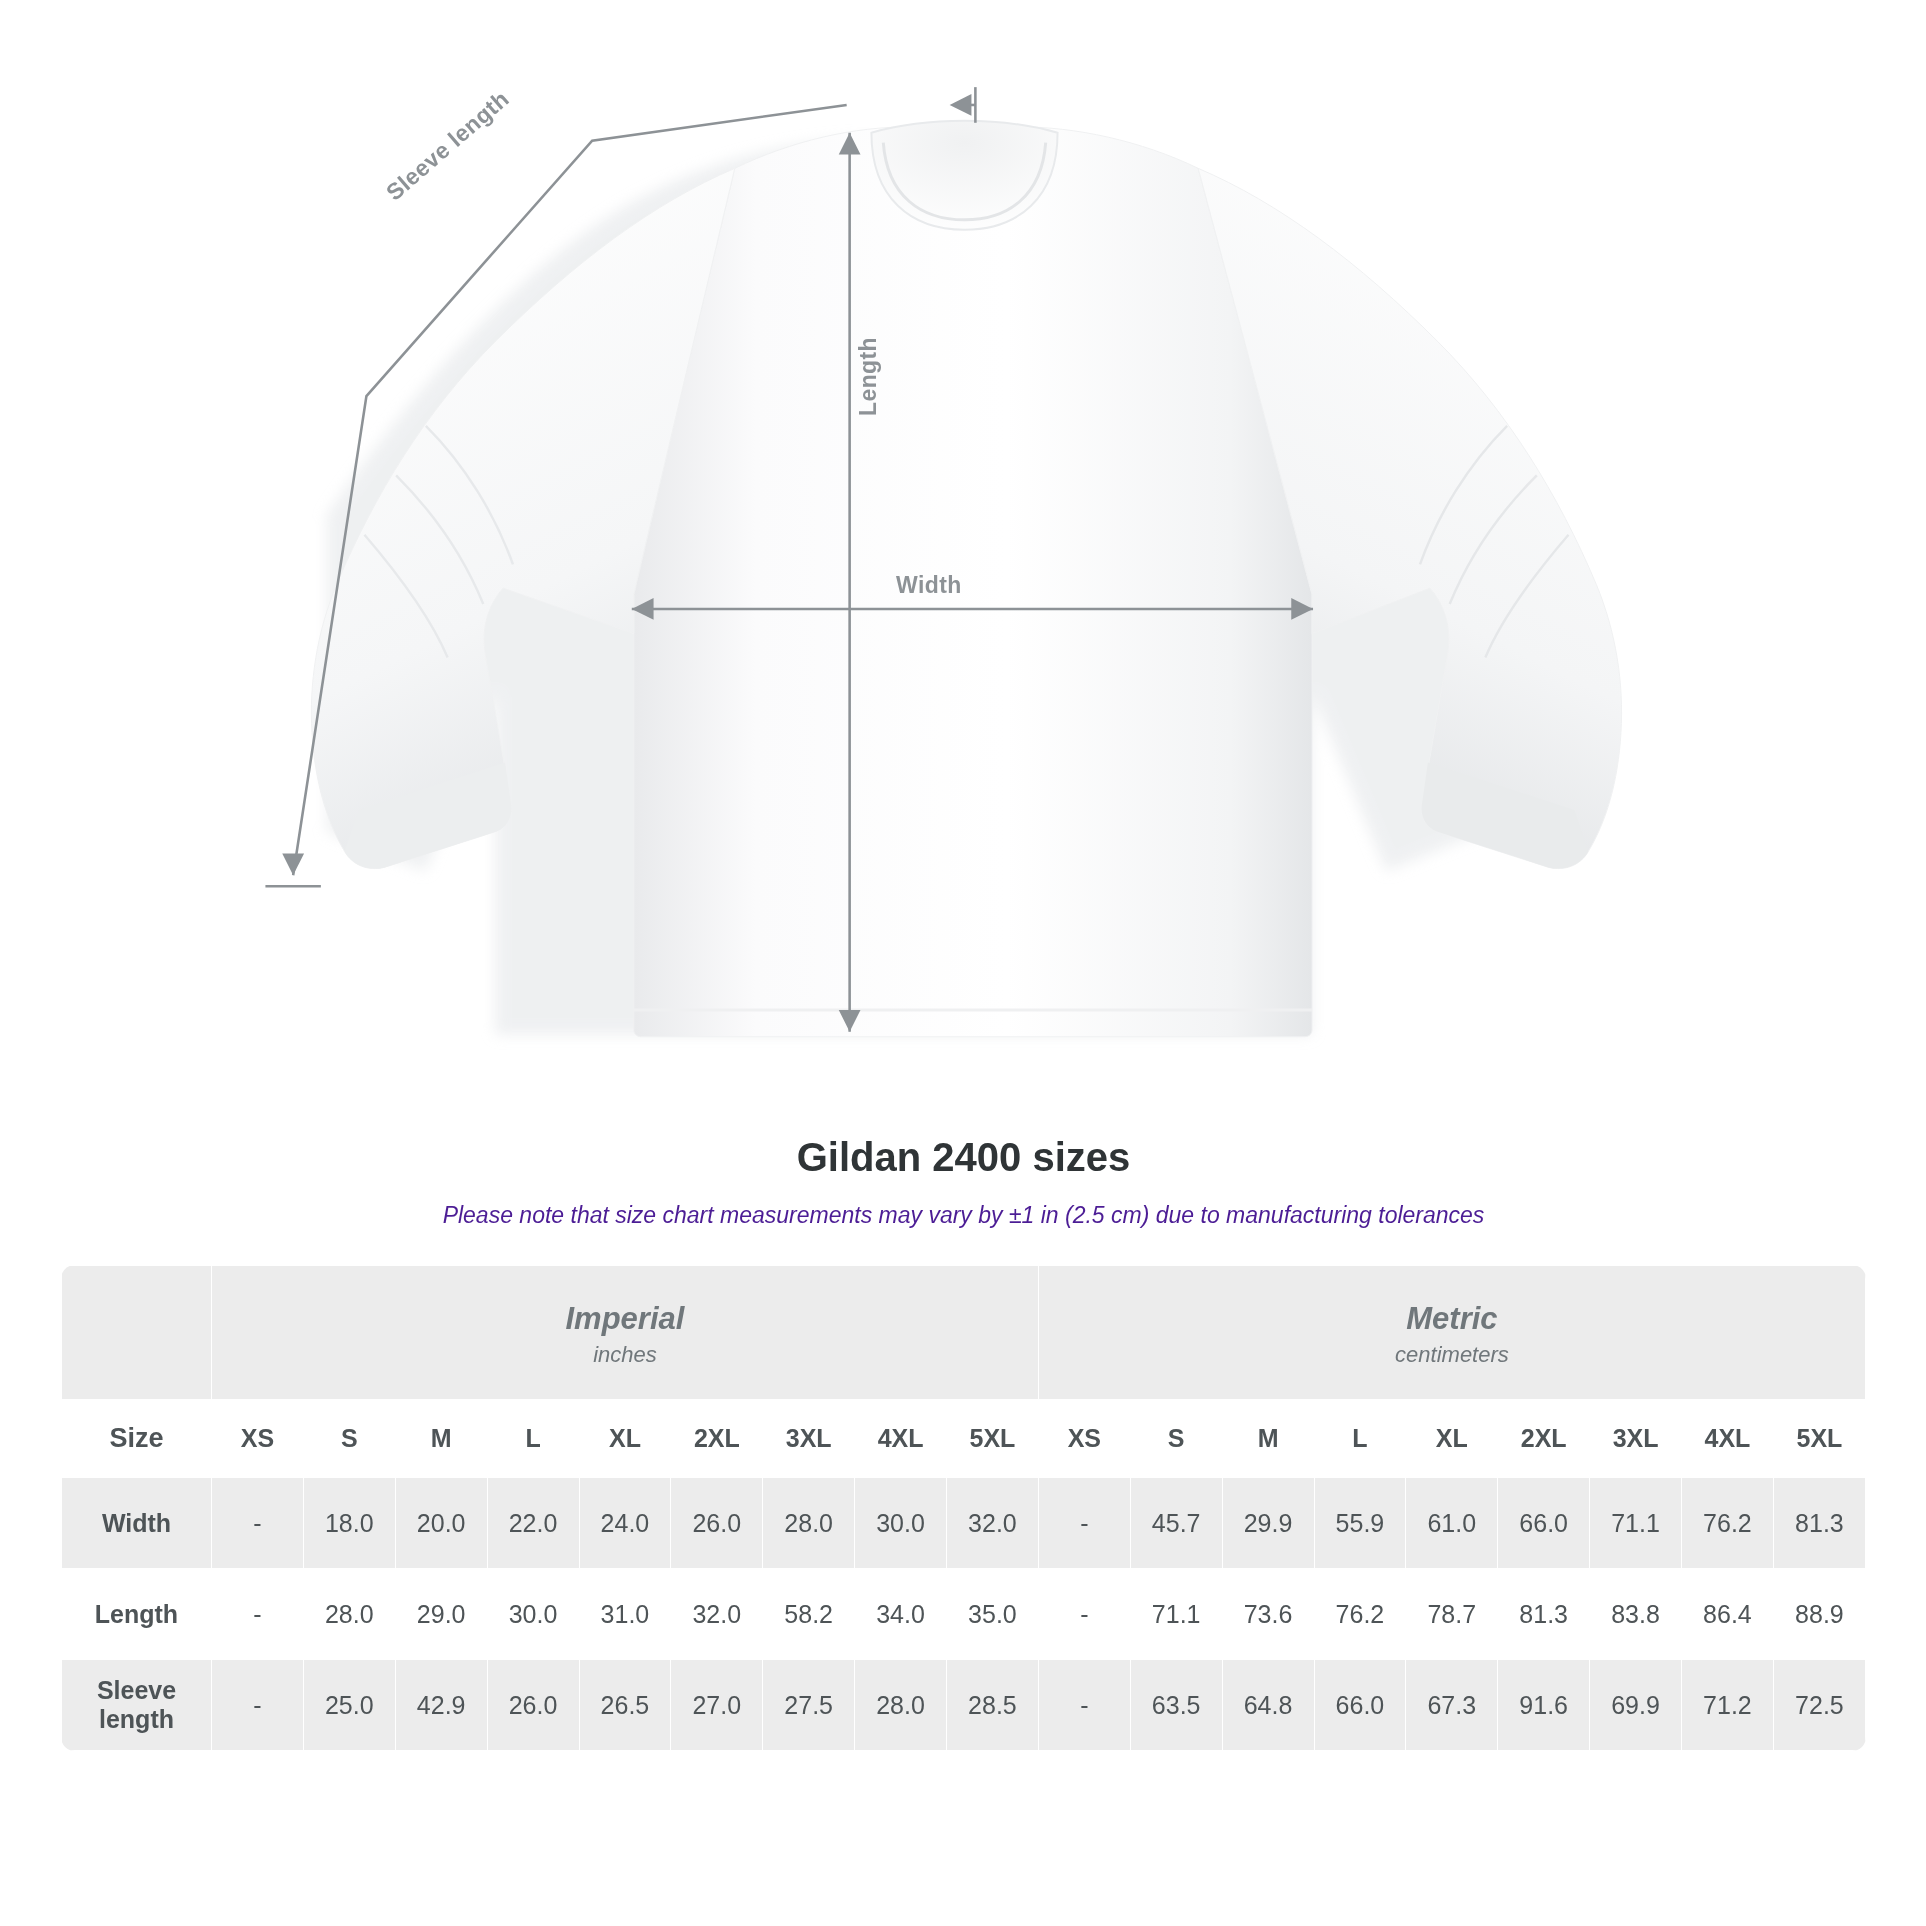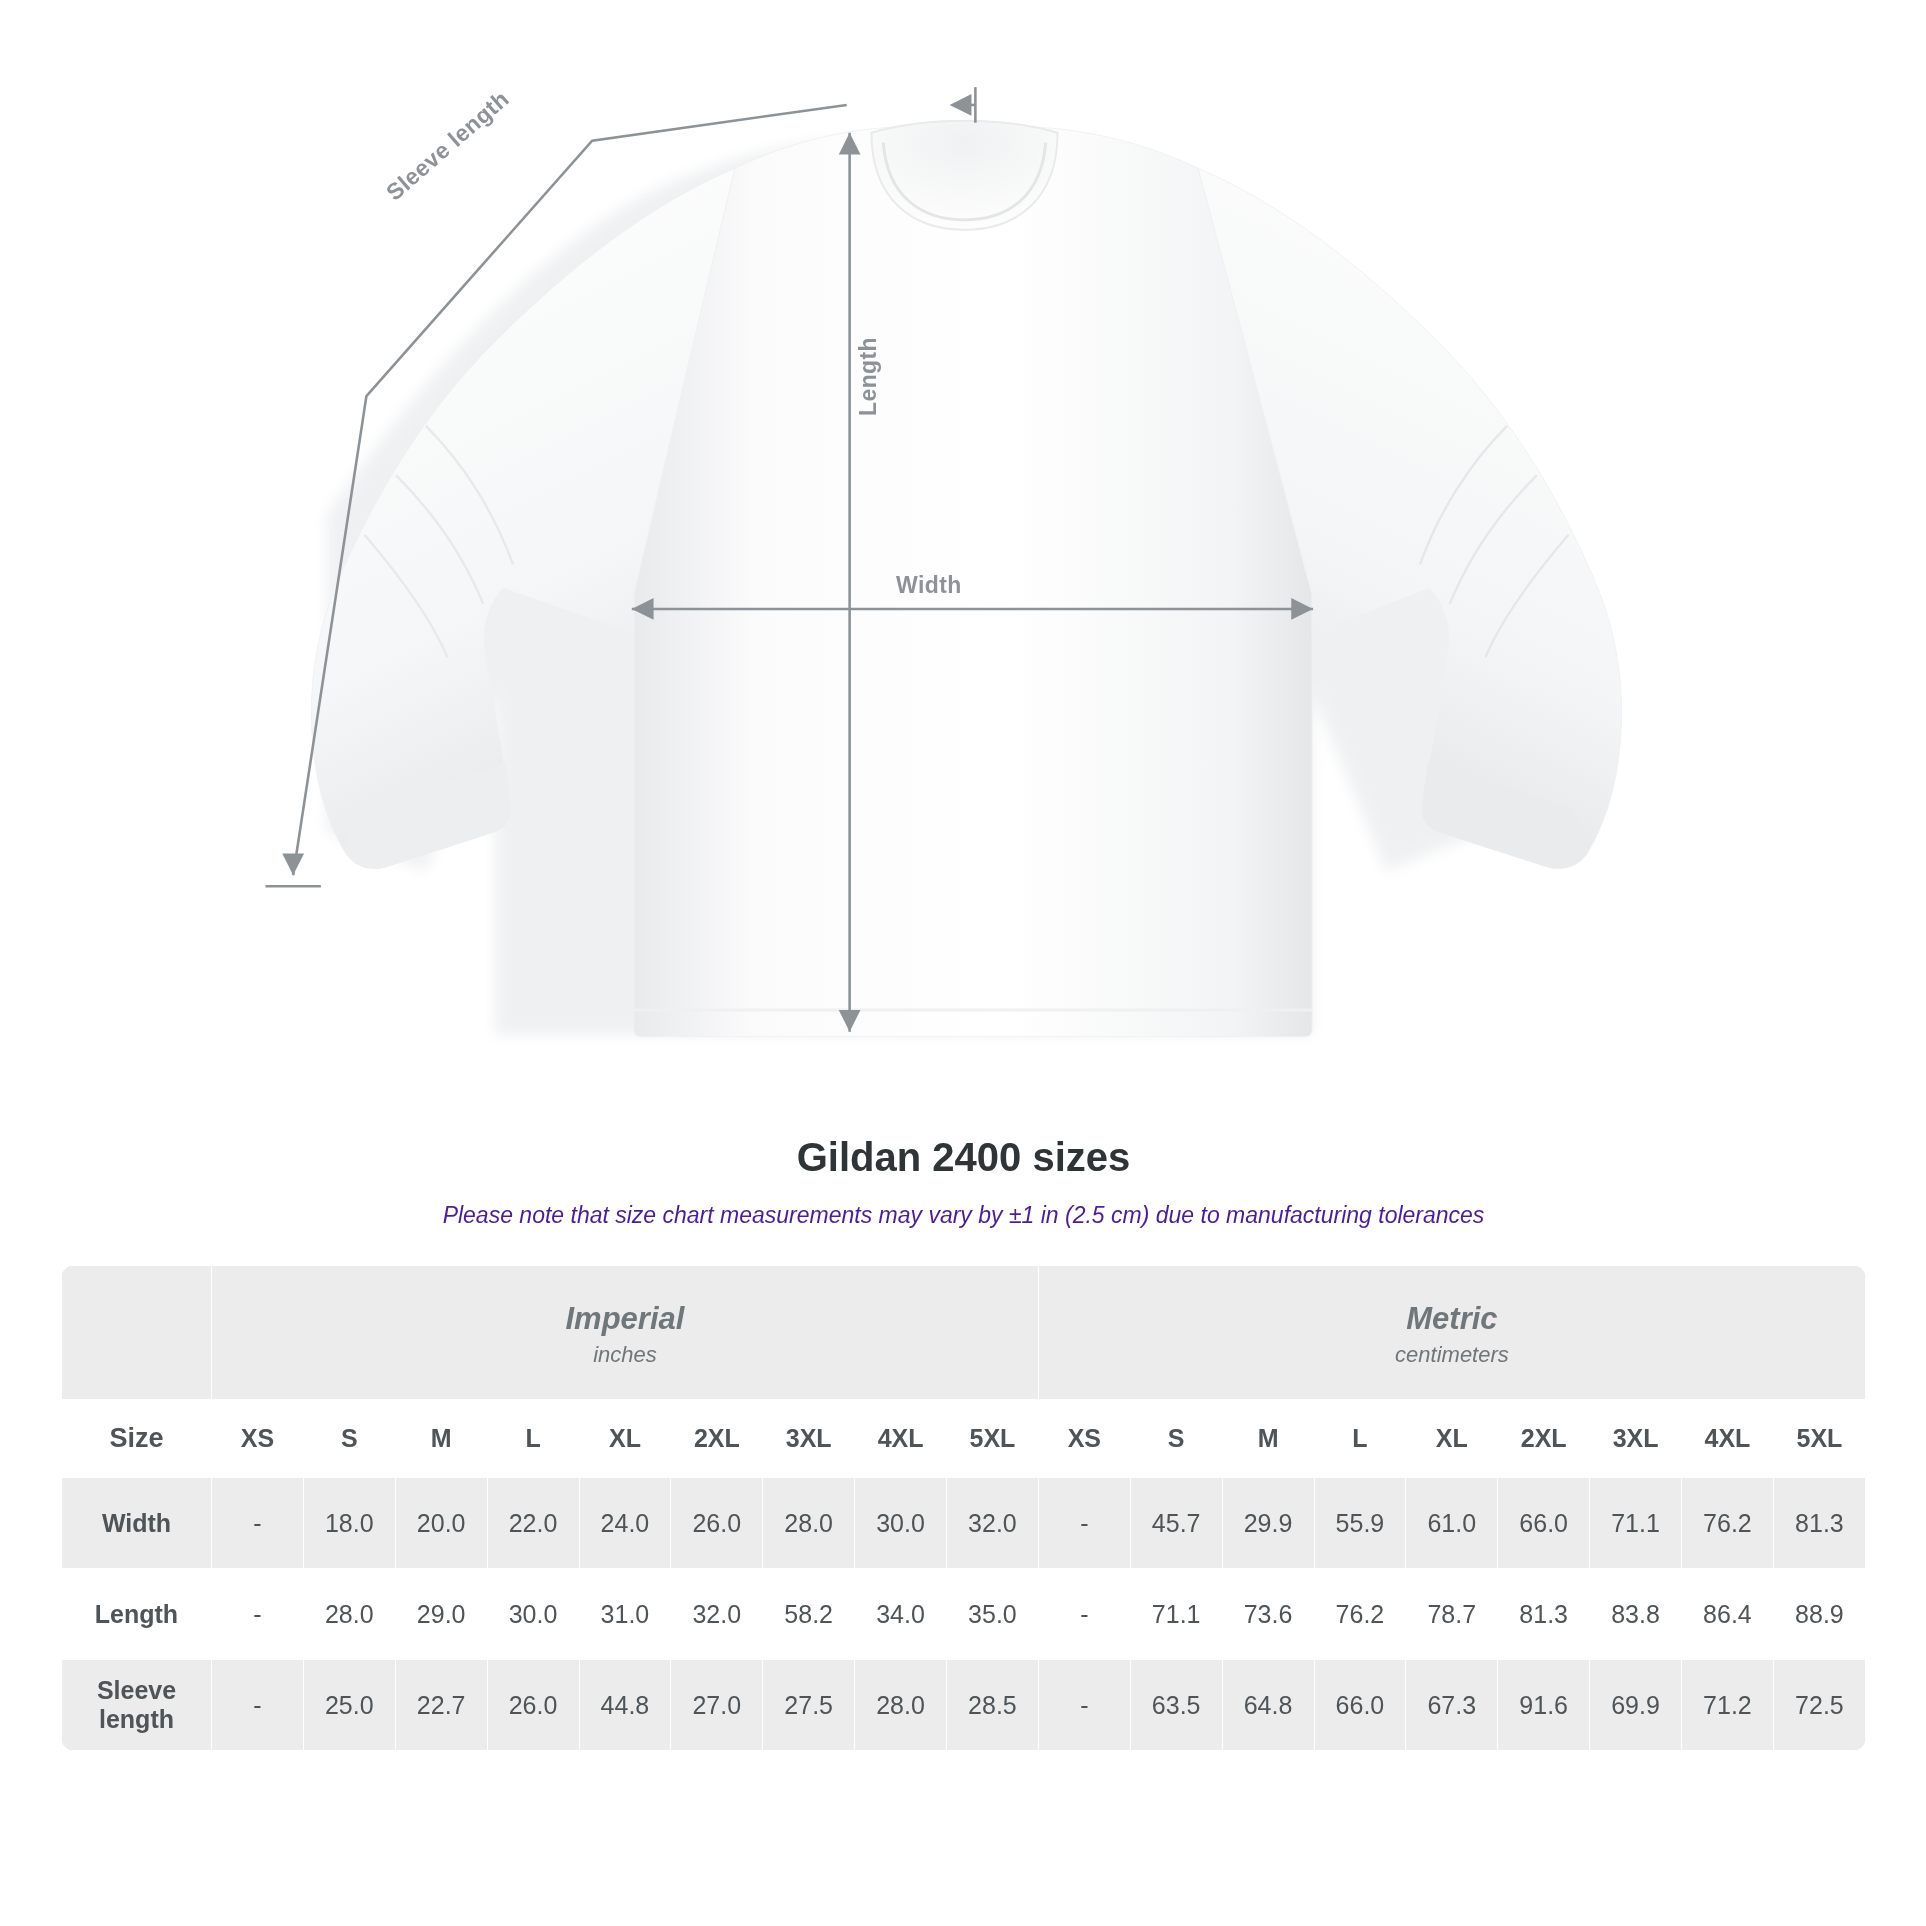--- a/index.html
+++ b/index.html
@@ -328,23 +328,23 @@
           <td class="val">81.3</td>
           <td class="val">83.8</td>
           <td class="val">86.4</td>
           <td class="val">88.9</td>
         </tr>
 
         <tr class="data-row shade">
           <td class="rowhead">Sleeve length</td>
           <td class="val">-</td>
           <td class="val">25.0</td>
-          <td class="val">22.7</td>
+          <td class="val">42.9</td>
           <td class="val">26.0</td>
-          <td class="val">44.8</td>
+          <td class="val">26.5</td>
           <td class="val">27.0</td>
           <td class="val">27.5</td>
           <td class="val">28.0</td>
           <td class="val">28.5</td>
           <td class="val">-</td>
           <td class="val">63.5</td>
           <td class="val">64.8</td>
           <td class="val">66.0</td>
           <td class="val">67.3</td>
           <td class="val">91.6</td>

